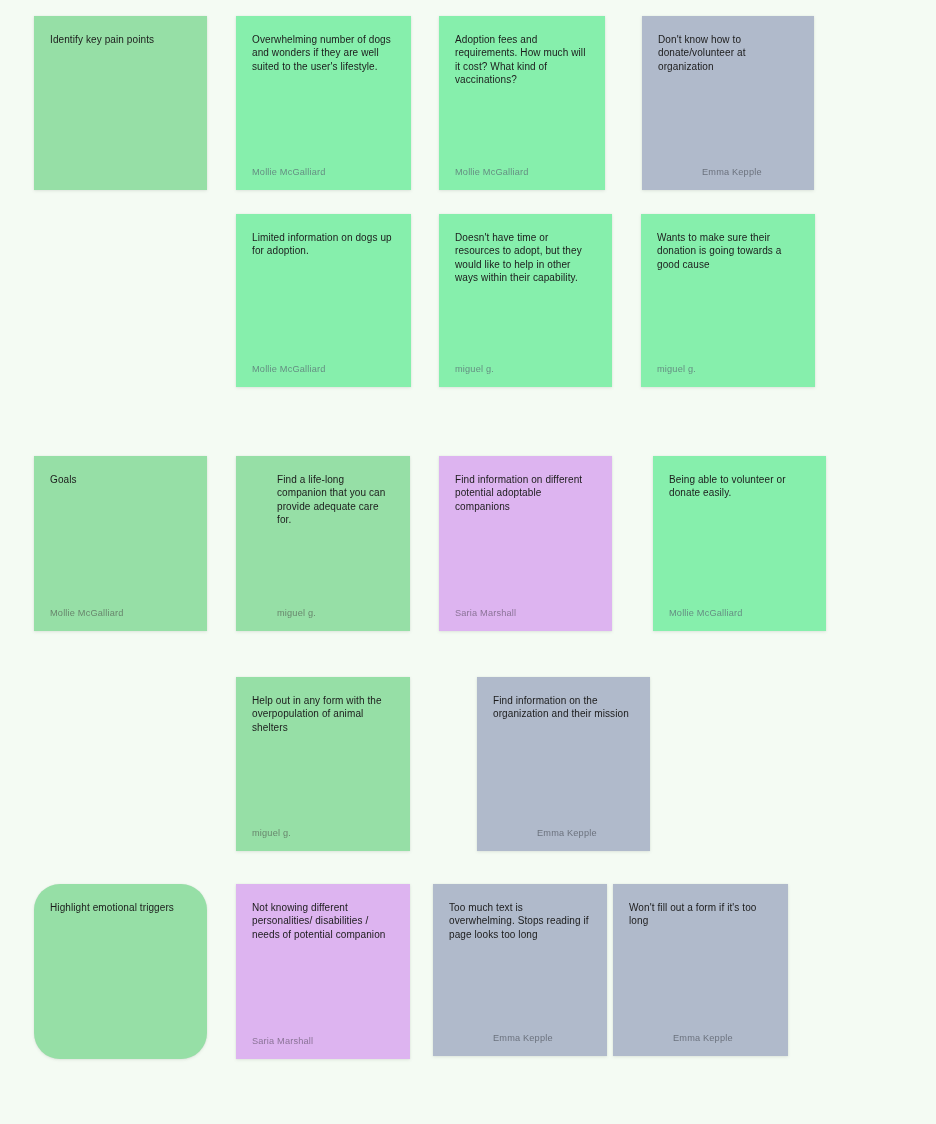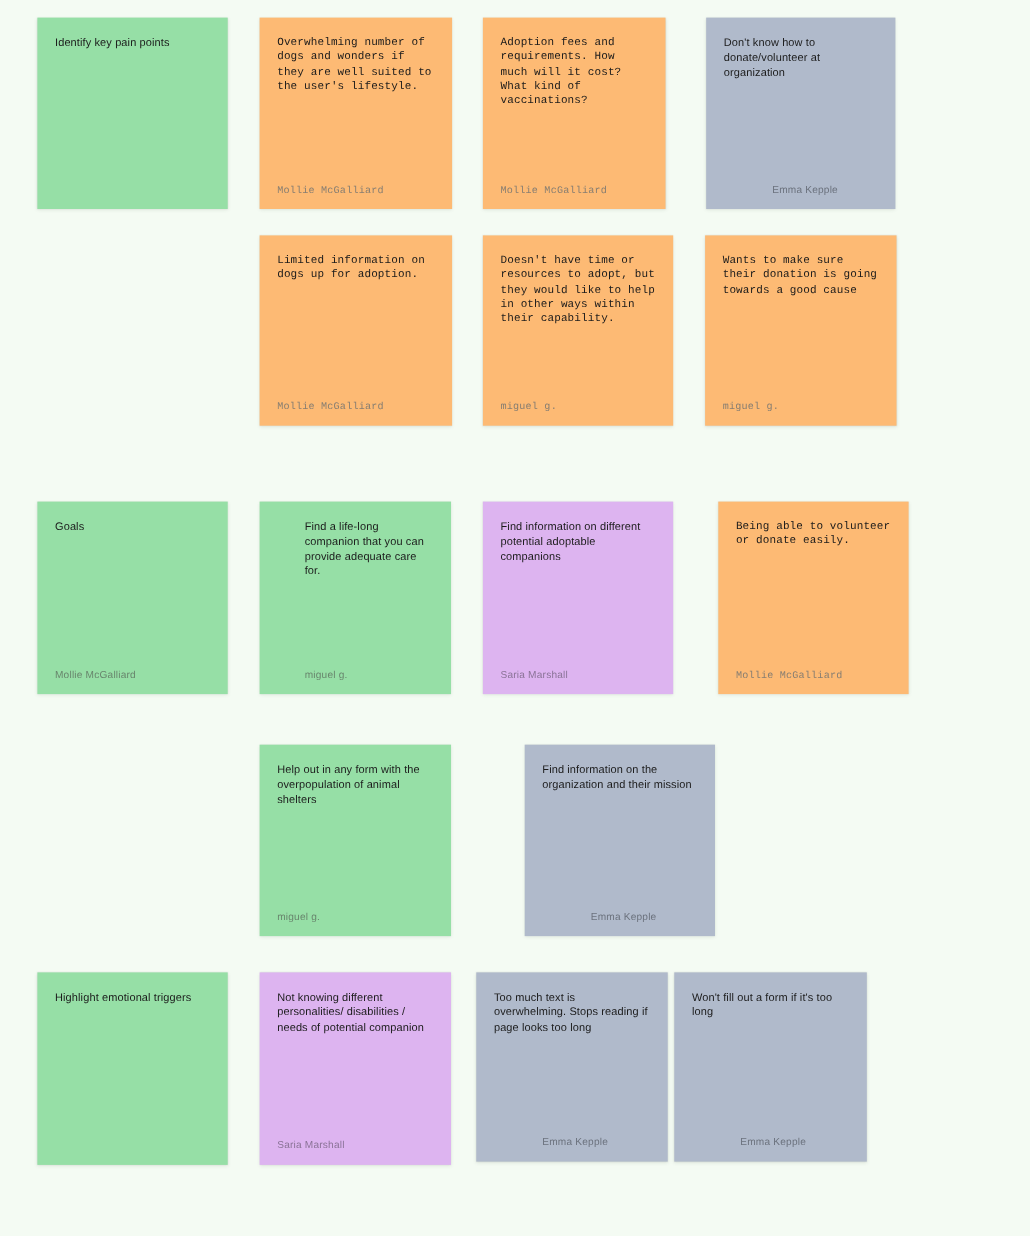--- a/index.html
+++ b/index.html
@@ -32,21 +32,21 @@
     margin-top:auto;
     font-size:9.2px;
     line-height:1.2;
     color:#6f7470;
     opacity:.72;
     letter-spacing:0.02em;
   }
 
   
   .c-green {background:#96dfa6;}
-  .c-blue  {background:#fdba74;font-family:Liberation Mono, monospace;}
+  .c-blue  {background:#86efac;}
   .c-gray  {background:#b0bacb;}
   .c-purple{background:#ddb4f0;}
   .c-gray  .author{color:#4e535c;opacity:.70;padding-left:44px;}
   .c-purple .author{color:#6a5a74;opacity:.72;}
   .c-blue  .author{color:#566570;opacity:.70;}
   .c-green .author{color:#566356;opacity:.72;}
 </style>
 </head>
 <body>
 
@@ -95,21 +95,21 @@
       <div class="author">Mollie McGalliard</div>
     </div>
     <div class="note c-green" style="left: 236px; top: 677px; width: 174px; height: 174px;">
       <div class="body">Help out in any form with the overpopulation of animal shelters</div>
       <div class="author">miguel g.</div>
     </div>
     <div class="note c-gray" style="left: 439px; top: 677px; width: 173px; height: 174px; margin-left: 38px;">
       <div class="body">Find information on the organization and their mission</div>
       <div class="author">Emma Kepple</div>
     </div>
-    <div class="note c-green" style="left: 34px; top: 884px; width: 173px; height: 175px;">
+    <div class="note c-green" style="left: 34px; top: 884px; width: 173px; height: 175px; border-radius: 26px;">
       <div class="body">Highlight emotional triggers</div>
     </div>
     <div class="note c-purple" style="left: 236px; top: 884px; width: 174px; height: 175px;">
       <div class="body">Not knowing different personalities/ disabilities / needs of potential companion</div>
       <div class="author">Saria Marshall</div>
     </div>
     <div class="note c-gray" style="left: 433px; top: 884px; width: 174px; height: 172px;">
       <div class="body">Too much text is overwhelming. Stops reading if page looks too long</div>
       <div class="author">Emma Kepple</div>
     </div>

